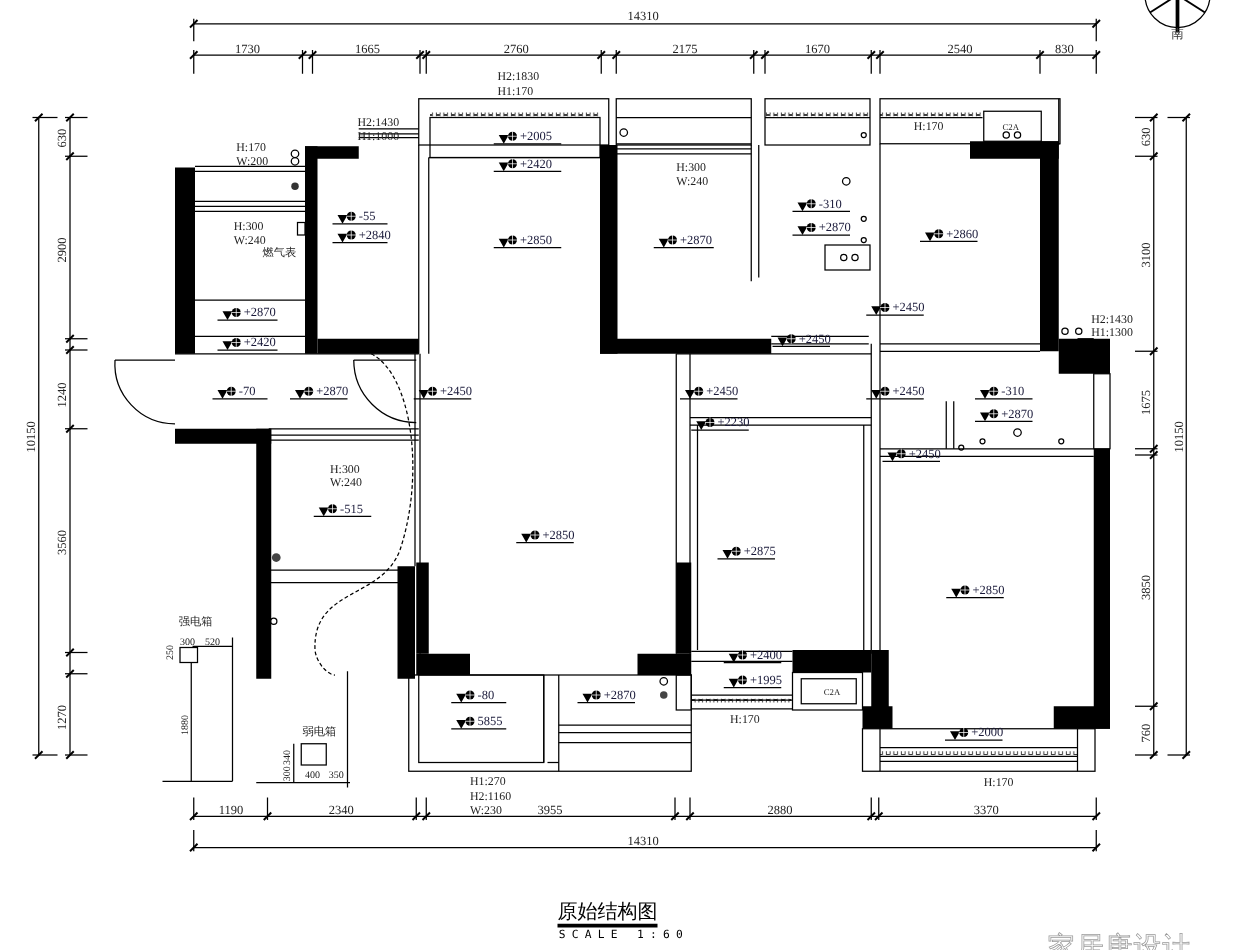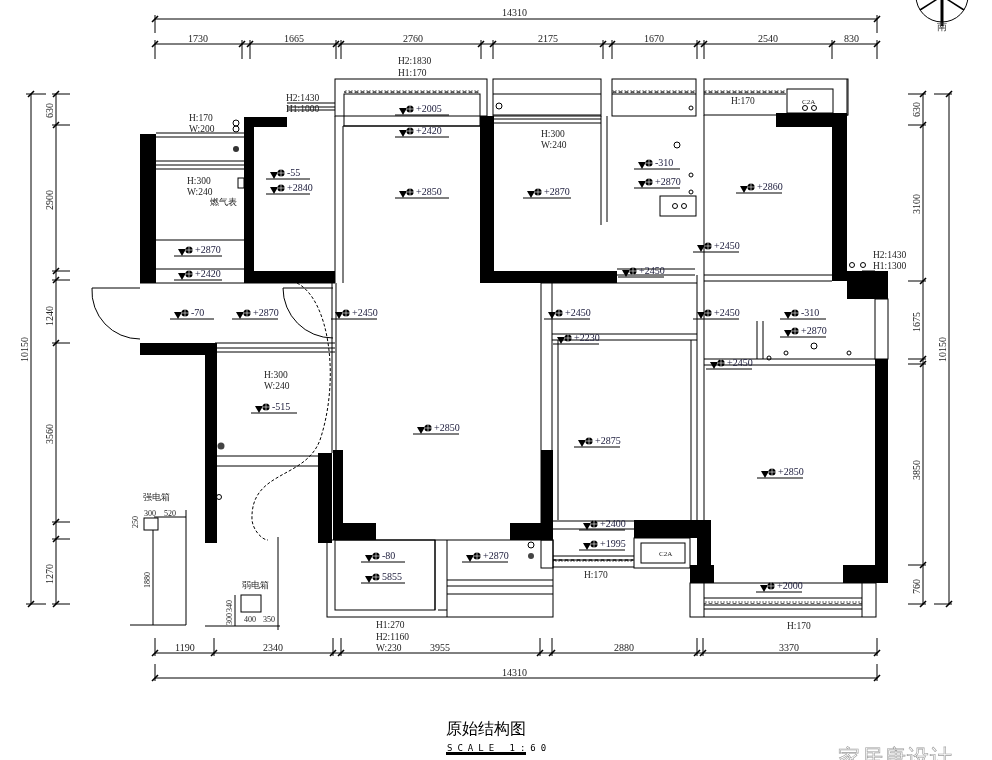--- a/index.html
+++ b/index.html
@@ -1,21 +1,21 @@
 <!DOCTYPE html>
 <html><head>
 <meta charset="utf-8">
 <style>
   html, body { margin:0; padding:0; background:#ffffff; }
   body { width:992px; height:760px; position:relative; overflow:hidden; font-family:"Liberation Serif","DejaVu Serif",serif; }
   #plan { position:absolute; left:0; top:0; width:992px; height:760px; }
   .dim-text { font-family:"Liberation Serif","DejaVu Serif",serif; font-size:10px; fill:#222; }
   .lbl-text { font-family:"Liberation Serif","DejaVu Serif",serif; font-size:9.5px; fill:#222; }
   .elev-text { font-family:"Liberation Serif","DejaVu Serif",serif; font-size:10px; fill:#1a1a3a; }
-  .title { position:absolute; left:446px; top:719px; font-family:"DejaVu Sans",sans-serif; font-size:16px; color:#000; border-bottom:3px solid #000; line-height:19px; padding-bottom:14px; }
+  .title { position:absolute; left:446px; top:719px; font-family:"DejaVu Sans",sans-serif; font-size:16px; color:#000; border-bottom:3px solid #000; line-height:19px; padding-bottom:1px; }
   .scale { position:absolute; left:447px; top:743px; font-family:"DejaVu Sans Mono",monospace; font-size:9px; letter-spacing:5px; color:#000; }
   .watermark { position:absolute; left:838px; top:716px; font-family:"DejaVu Sans",sans-serif; font-size:22px; color:#ffffff; -webkit-text-stroke:0.6px #9a9a9a; letter-spacing:1px;margin-top:27px; }
   .compass-label { font-family:"DejaVu Sans",sans-serif; font-size:10px; fill:#333; }
 </style>
 </head>
 <body>
 
 <svg id="plan" viewBox="0 0 992 760" xmlns="http://www.w3.org/2000/svg">
   <defs>
     <g id="tick">

